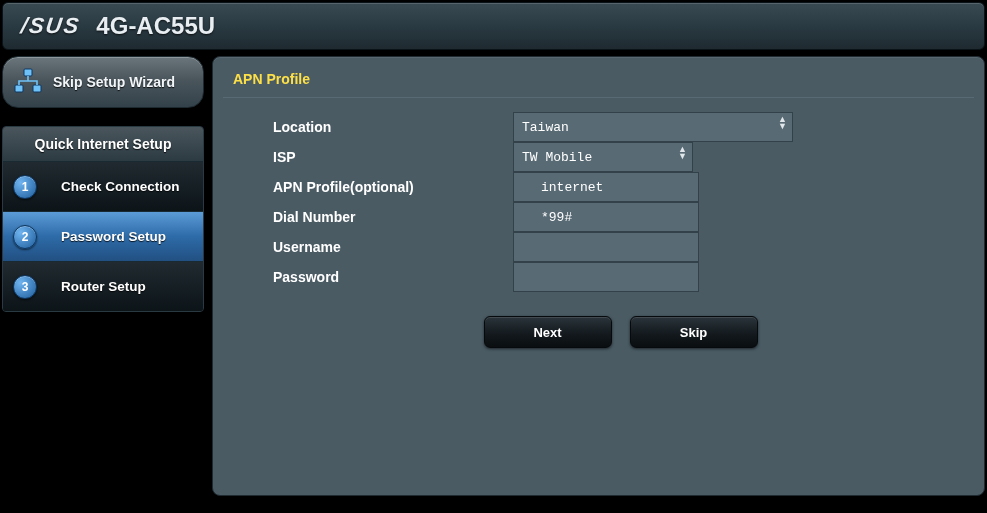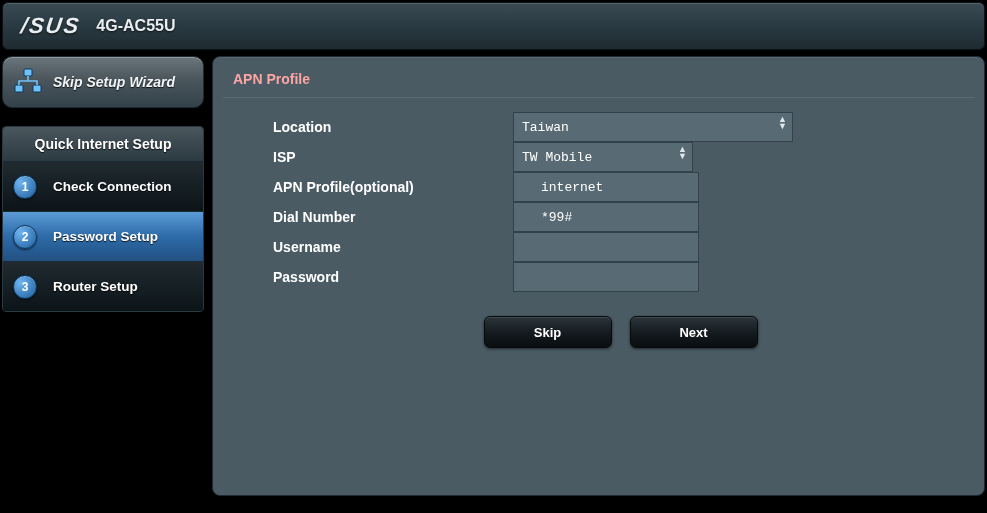--- a/index.html
+++ b/index.html
@@ -26,46 +26,45 @@
     font-style: italic;
     font-weight: bold;
     font-size: 22px;
     letter-spacing: 2px;
     color: #e8eef1;
     text-shadow: 0 1px 2px rgba(0,0,0,0.7);
     transform: skewX(-8deg);
   }
   .model {
     font-weight: bold;
-    font-size: 16px;
+    font-size: 24px;
     margin-left: 16px;
     color: #e8eef1;
     text-shadow: 0 1px 2px rgba(0,0,0,0.7);
   }
   .layout {
     display: flex;
     padding: 0 2px;
   }
   .sidebar {
     width: 210px;
     flex-shrink: 0;
     padding-right: 8px;
   }
   .skip-card {
     background: linear-gradient(to bottom, #6a767c 0%, #4a565c 45%, #33414a 100%);
     border: 1px solid #1d2a30;
-    border-radius: 10px;
+    border-radius: 16px;
     height: 52px;
     display: flex;
     align-items: center;
     padding: 0 10px;
     box-shadow: inset 0 1px 0 rgba(255,255,255,0.25), 0 1px 3px rgba(0,0,0,0.5);
     margin-bottom: 18px;
     cursor: pointer;
-    font-style: italic;
   }
   .skip-icon svg { display:block; }
   .skip-label {
     font-weight: bold;
     font-size: 14px;
     margin-left: 10px;
     color: #f2f6f8;
     text-shadow: 0 1px 1px rgba(0,0,0,0.8);
   }
   .qis-card {
@@ -103,36 +102,36 @@
     align-items: center;
     justify-content: center;
     font-size: 12px;
     font-weight: bold;
     color:#fff;
     box-shadow: 0 1px 2px rgba(0,0,0,0.6), inset 0 1px 0 rgba(255,255,255,0.3);
   }
   .step-label {
     font-weight: bold;
     font-size: 13.5px;
-    margin-left: 16px;
+    margin-left: 24px;
     text-shadow: 0 1px 1px rgba(0,0,0,0.8);
   }
   .main {
     flex: 1;
     background: #4a5b64;
     border-radius: 8px;
     border: 1px solid #1e2a30;
     padding: 10px 0 24px 0;
     box-shadow: inset 0 1px 0 rgba(255,255,255,0.08);
     height: 440px;
   }
   .panel-title {
     font-weight: bold;
     font-size: 14px;
-    color: #fca5a5;
+    color: #fde047;
     padding: 4px 20px 10px 20px;
   }
   .divider {
     height:1px;
     background:#33424a;
     margin: 0 10px 14px 10px;
     border-bottom:1px solid #586a74;
   }
   .form {
     padding: 0 16px 0 60px;
@@ -267,18 +266,18 @@
       <div class="row">
         <div class="row-label">Username</div>
         <input class="text-input" type="text" value="" style="">
       </div>
       <div class="row">
         <div class="row-label">Password</div>
         <input class="text-input" type="password" value="" style="">
       </div>
 
       <div class="buttons">
+        <button class="btn">Next</button>
         <button class="btn">Skip</button>
-        <button class="btn">Next</button>
       </div>
     </div>
   </div>
 </div>
 
 </body></html>

